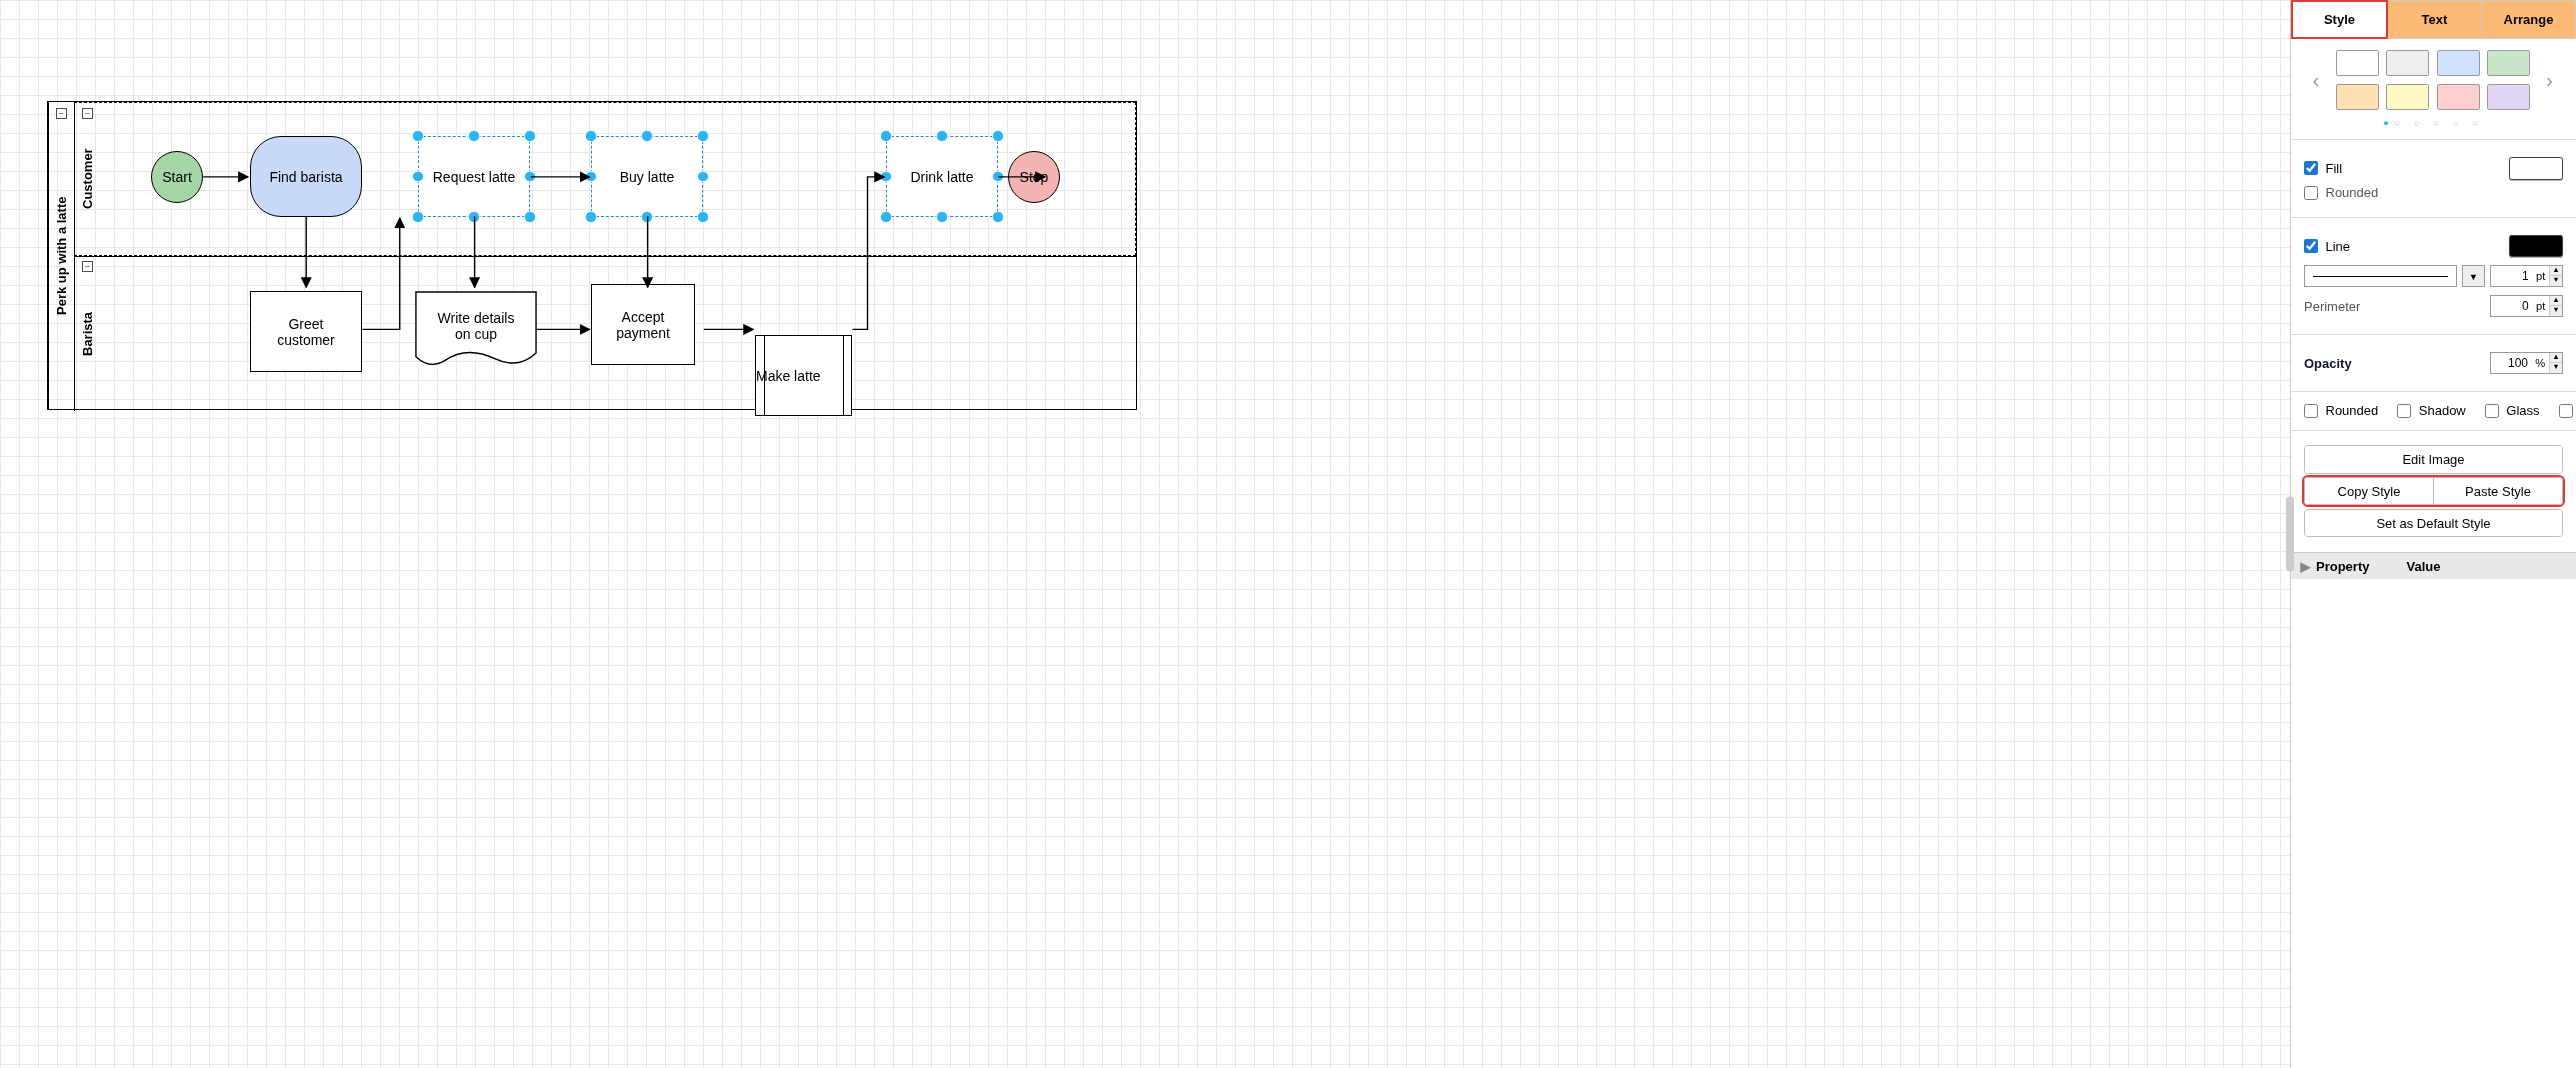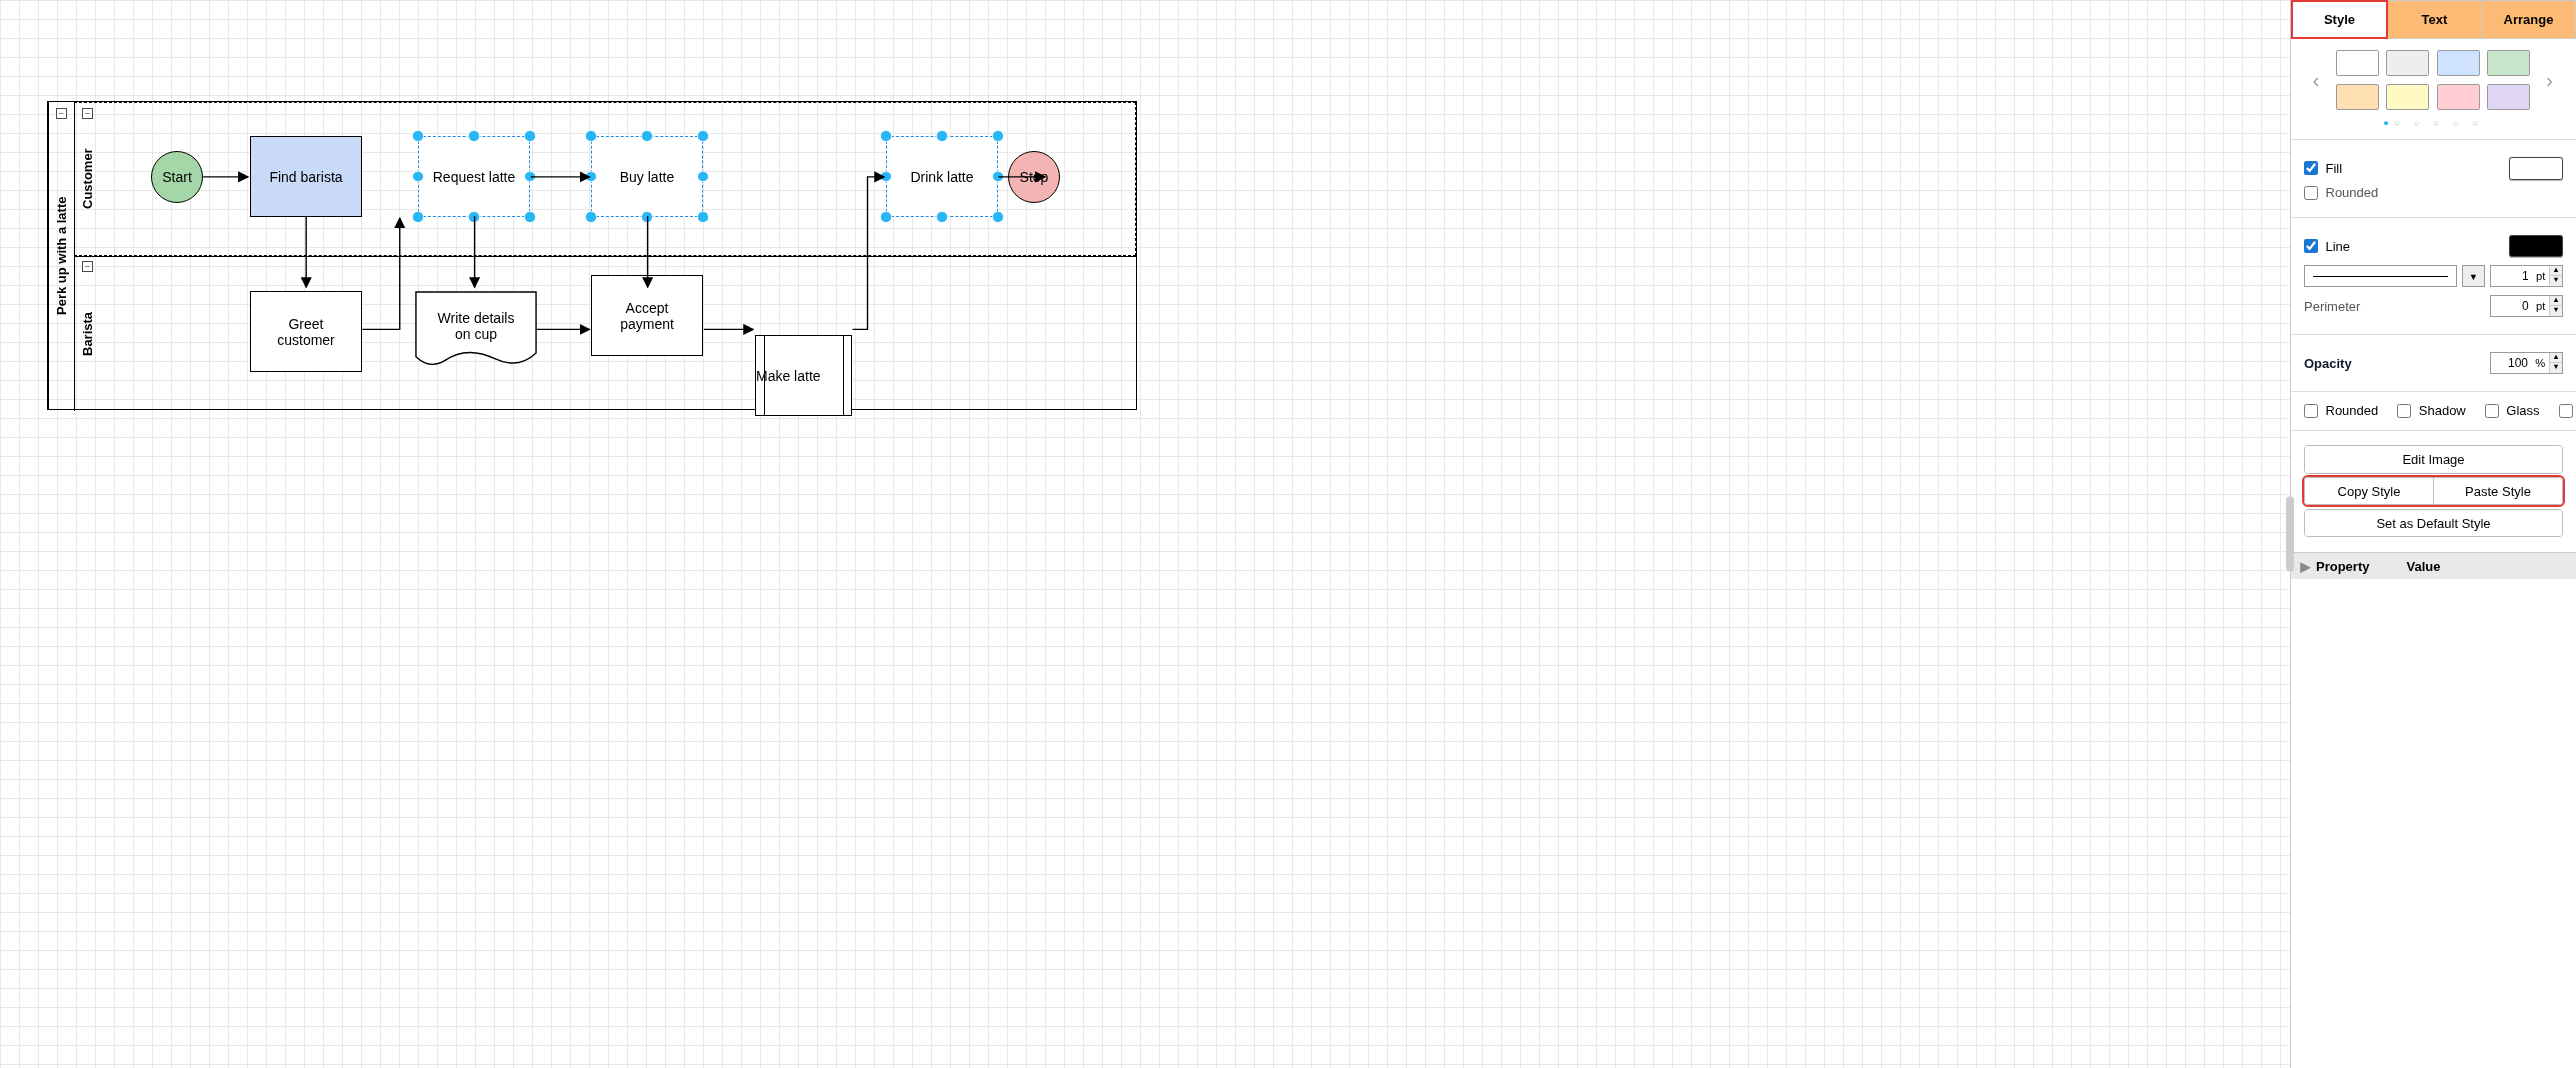--- a/index.html
+++ b/index.html
@@ -67,21 +67,21 @@
 
 
 .node {
   position: absolute; display: flex; align-items: center; justify-content: center;
   text-align: center; font-size: 14px; background: #fff;
   border: 1.4px solid #000;
 }
 .node.ellipse { border-radius: 50%; }
 .start { background: #a5d6a7; }
 .stop  { background: #f5b4b4; }
-.findbarista { background: #c9daf8; }
+.findbarista { background: #c9daf8; border-radius: 31px; }
 
 .sel-node {
   position: absolute; border: 1.9px dashed #1e88e5;
   display: flex; align-items: center; justify-content: center;
   font-size: 14px; background: #fff;
 }
 .handle {
   position: absolute; width: 11.2px; height: 11.2px; border-radius: 50%;
   background: #29b6f6; border: 1.9px solid #fff;
 }
@@ -246,21 +246,21 @@
 customer</div>
 
               <div class="note" style="left:315px;top:34px">
                 <svg viewBox="0 0 130 84">
                   <path d="M1 1 H129 V66 Q110 84 85 72 Q55 58 32 74 Q16 84 1 70 Z" fill="#fff" stroke="#000" stroke-width="1.5"></path>
                 </svg>
                 <div class="txt" style="white-space:pre-line">Write details
 on cup</div>
               </div>
 
-              <div class="node" style="left:491px;top:18px;width:112px;height:81px;white-space:pre-line">Accept
+              <div class="node" style="left:491px;top:27px;width:104px;height:81px;white-space:pre-line">Accept
 payment</div>
 
               <div class="subproc" style="left:655px;top:34px;width:97px;height:81px">
                 <span>Make latte</span>
               </div>
             </div>
           </div>
         </div>
 
         <div class="lane-select-dash"></div>

